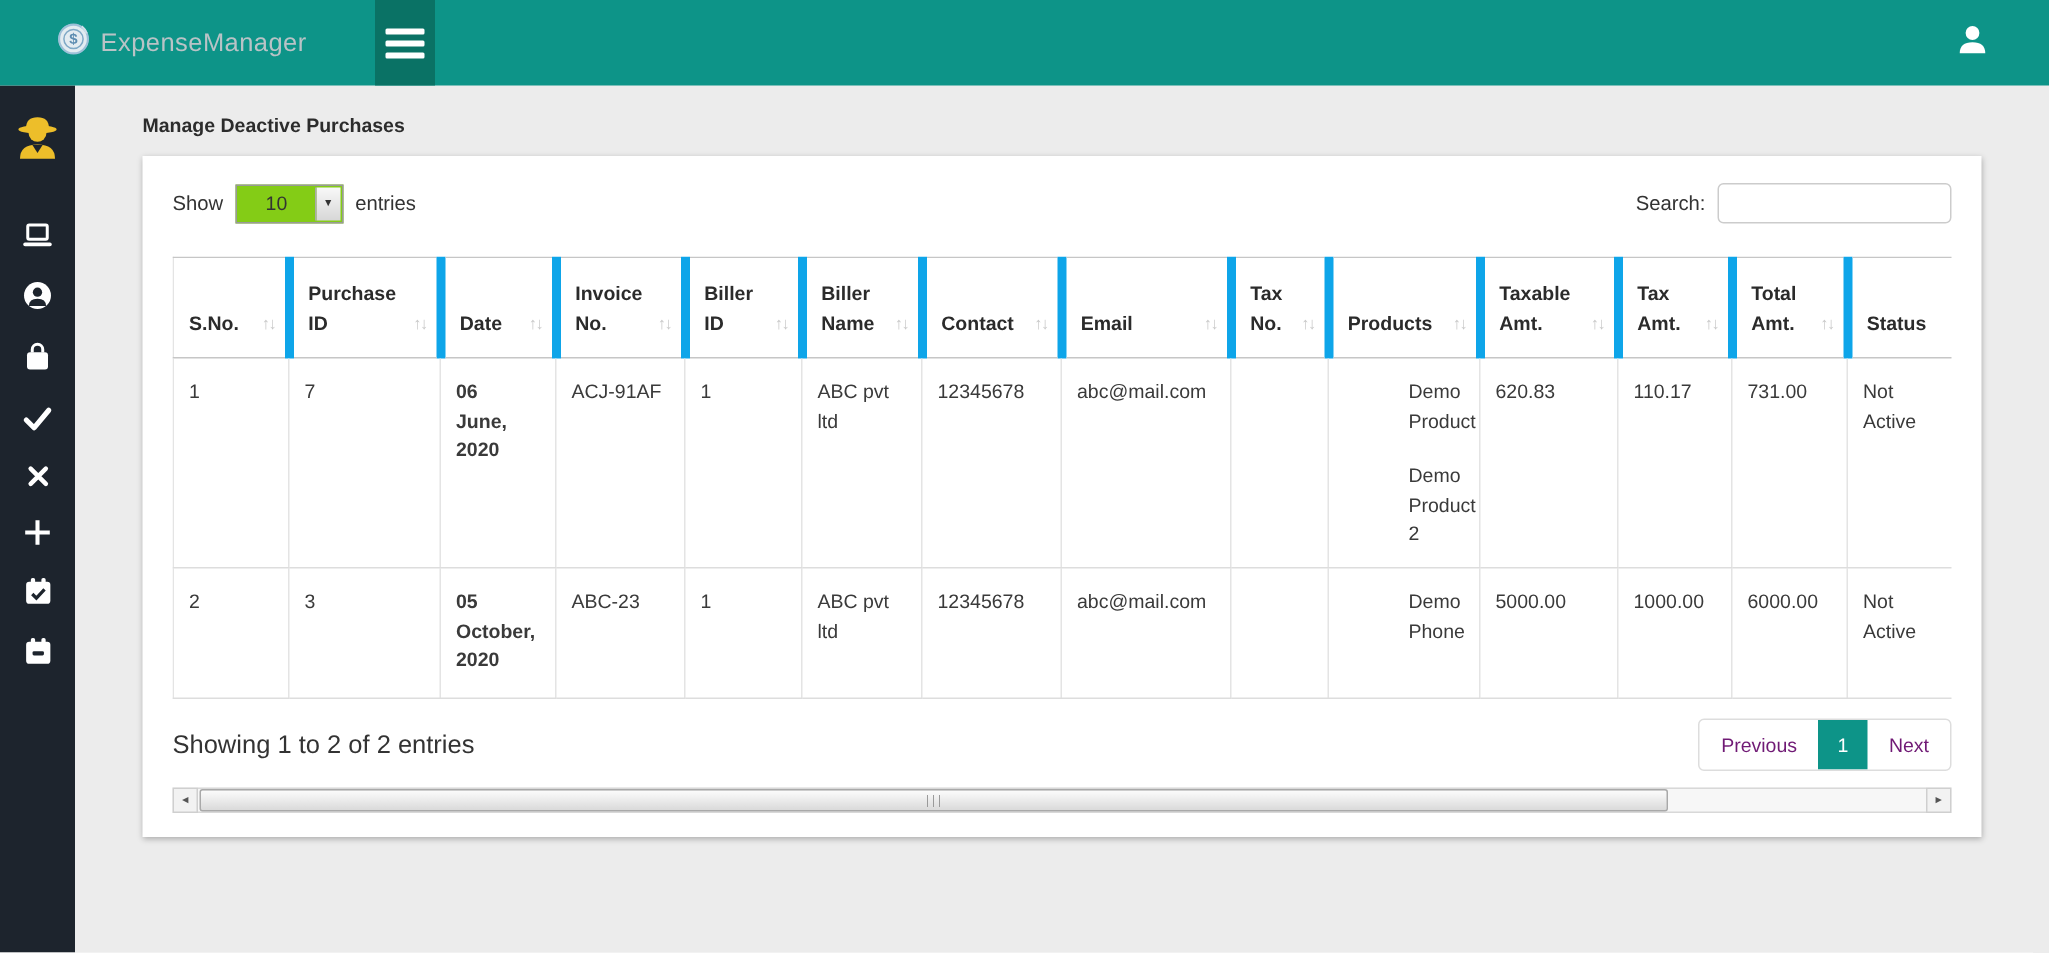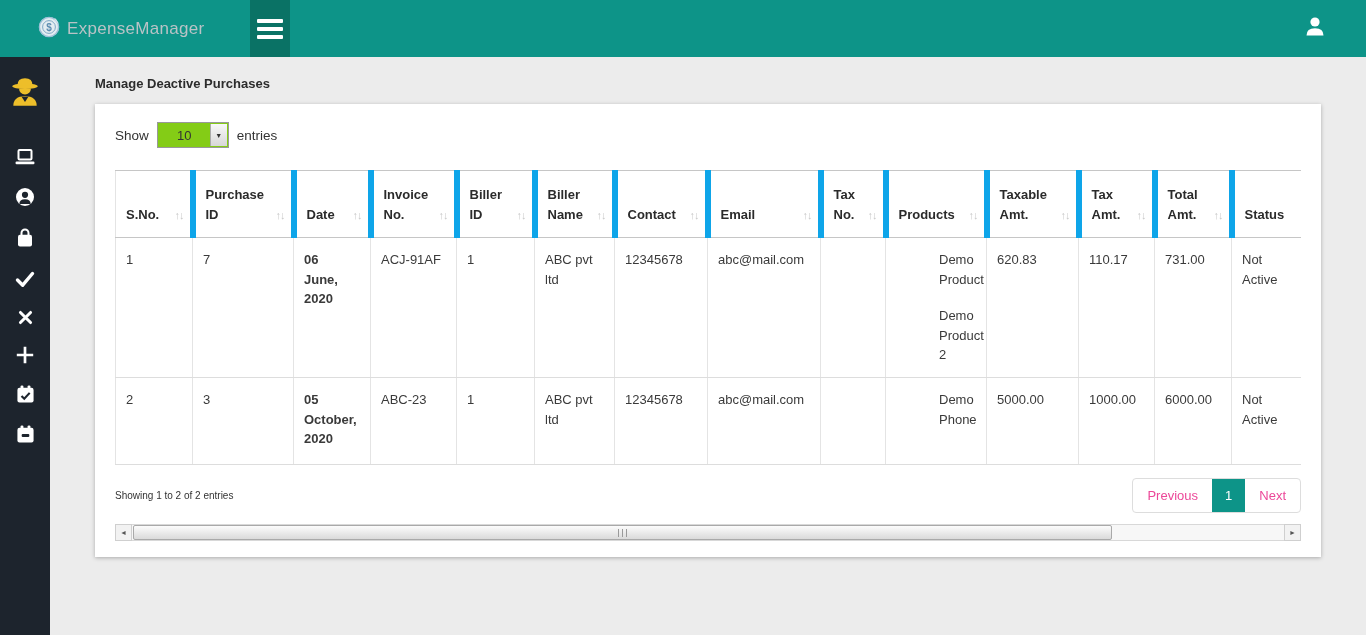--- a/index.html
+++ b/index.html
@@ -85,23 +85,23 @@
   tr.dt-row-1 td { height:87px; }
   .cell p { margin:0 0 17px; }
   .cell p:last-child { margin-bottom:0; }
   .col-2 .cell  { max-width:44px;font-weight:bold; }
   .col-5 .cell  { max-width:58px; }
   .col-9 .cell  { max-width:64px;margin-left:43px; }
   .col-13 .cell { max-width:46px; }
 
   
   .tfoot-row { display:flex; justify-content:space-between; align-items:center; margin-top:13px; }
-  .info { font-size:10px; color:#333; }
+  .info { font-size:17px; color:#333; }
   .paginate { display:flex; border:1px solid #ddd; border-radius:4px; overflow:hidden; background:#fff; }
-  .pg-btn { font-size:13px; padding:9px 14px; color:#ec4899; cursor:default; }
+  .pg-btn { font-size:13px; padding:9px 14px; color:#701a75; cursor:default; }
   .pg-btn.current { background:#0D9488; color:#fff; padding:9px 13px; cursor:pointer; }
 
   
   .hscroll { display:flex; height:17px; margin-top:11px; }
   .sb-btn {
     width:17px; height:17px; background:#f2f2f2; border:1px solid #cfcfcf;
     display:flex; align-items:center; justify-content:center; font-size:7px; color:#555; cursor:pointer;
   }
   .sb-track { flex:1; background:#f7f7f7; border-top:1px solid #d8d8d8; border-bottom:1px solid #d8d8d8; position:relative; }
   .sb-thumb {
@@ -210,20 +210,24 @@
   <div class="panel">
 
     <div class="controls">
       <div class="show-ctl">
         <span>Show</span>
         <div class="dt-select">
           <span class="val">10</span>
           <span class="sel-btn">▼</span>
         </div>
         <span>entries</span>
+      </div>
+      <div class="search-ctl">
+        <span>Search:</span>
+        <input class="search-input" type="text" value="" style="">
       </div>
     </div>
 
     <div class="table-viewport">
       <table class="dt">
         <thead>
           <tr>
               <th class="col-0"><span>S.No.</span><span class="sort"><i>↑</i><i>↓</i></span></th>
               <th class="col-1"><span>Purchase ID</span><span class="sort"><i>↑</i><i>↓</i></span></th>
               <th class="col-2"><span>Date</span><span class="sort"><i>↑</i><i>↓</i></span></th>

